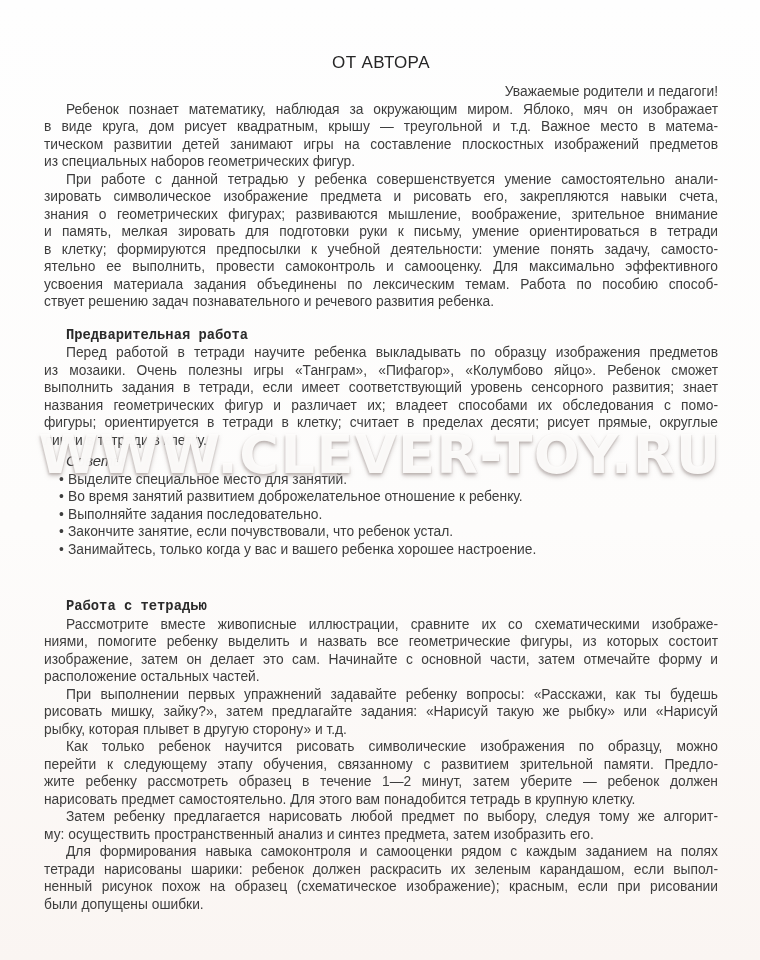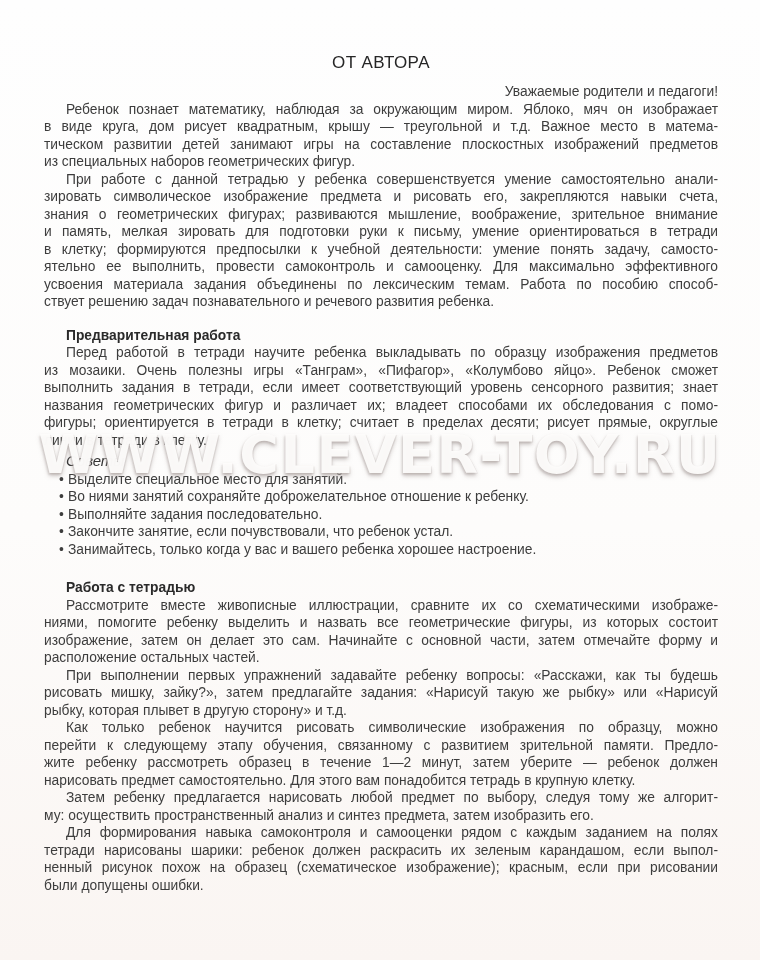--- a/index.html
+++ b/index.html
@@ -26,23 +26,24 @@
     color: #262626;
     margin: 0 0 9px 0;
   }
   .ln { display: block; }
   .full { text-align: justify; text-align-last: justify; }
   .first { text-indent: 22px; text-align: right; }
   .heading {
     font-weight: bold;
     color: #2a2a2a;
     padding-left: 22px;
+    font-family: Liberation Mono, monospace;
   }
   .gap-md { margin-top: 16px; }
-  .gap-lg { margin-top: 21px; }
+  .gap-lg { margin-top: 40px; }
   .tips-heading {
     font-style: italic;
     font-size: 15px;
     padding-left: 22px;
     margin: 3px 0 1px 0;
     color: #333333;
   }
   .tip { padding-left: 15px; }
   .bullet {
     display: inline-block;
@@ -106,21 +107,21 @@
     <span class="ln full">выполнить задания в тетради, если имеет соответствующий уровень сенсорного развития; знает</span>
     <span class="ln full">названия геометрических фигур и различает их; владеет способами их обследования с помо-</span>
     <span class="ln full">фигуры; ориентируется в тетради в клетку; считает в пределах десяти; рисует прямые, округлые</span>
     <span class="ln">линии в тетради в клетку.</span>
   </div>
 
   <div class="ln tips-heading">Советы</div>
 
   <div class="tips">
     <div class="ln tip"><span class="bullet">•</span><span>Выделите специальное место для занятий.</span></div>
-    <div class="ln tip"><span class="bullet">•</span><span>Во ниями занятий сохраняйте доброжелательное отношение к ребенку.</span></div>
+    <div class="ln tip"><span class="bullet">•</span><span>Во время занятий развитием доброжелательное отношение к ребенку.</span></div>
     <div class="ln tip"><span class="bullet">•</span><span>Выполняйте задания последовательно.</span></div>
     <div class="ln tip"><span class="bullet">•</span><span>Закончите занятие, если почувствовали, что ребенок устал.</span></div>
     <div class="ln tip"><span class="bullet">•</span><span>Занимайтесь, только когда у вас и вашего ребенка хорошее настроение.</span></div>
   </div>
 
   <div class="ln heading gap-lg">Работа с тетрадью</div>
 
   <div class="para">
     <span class="ln full first">Рассмотрите вместе живописные иллюстрации, сравните их со схематическими изображе-</span>
     <span class="ln full">ниями, помогите ребенку выделить и назвать все геометрические фигуры, из которых состоит</span>

